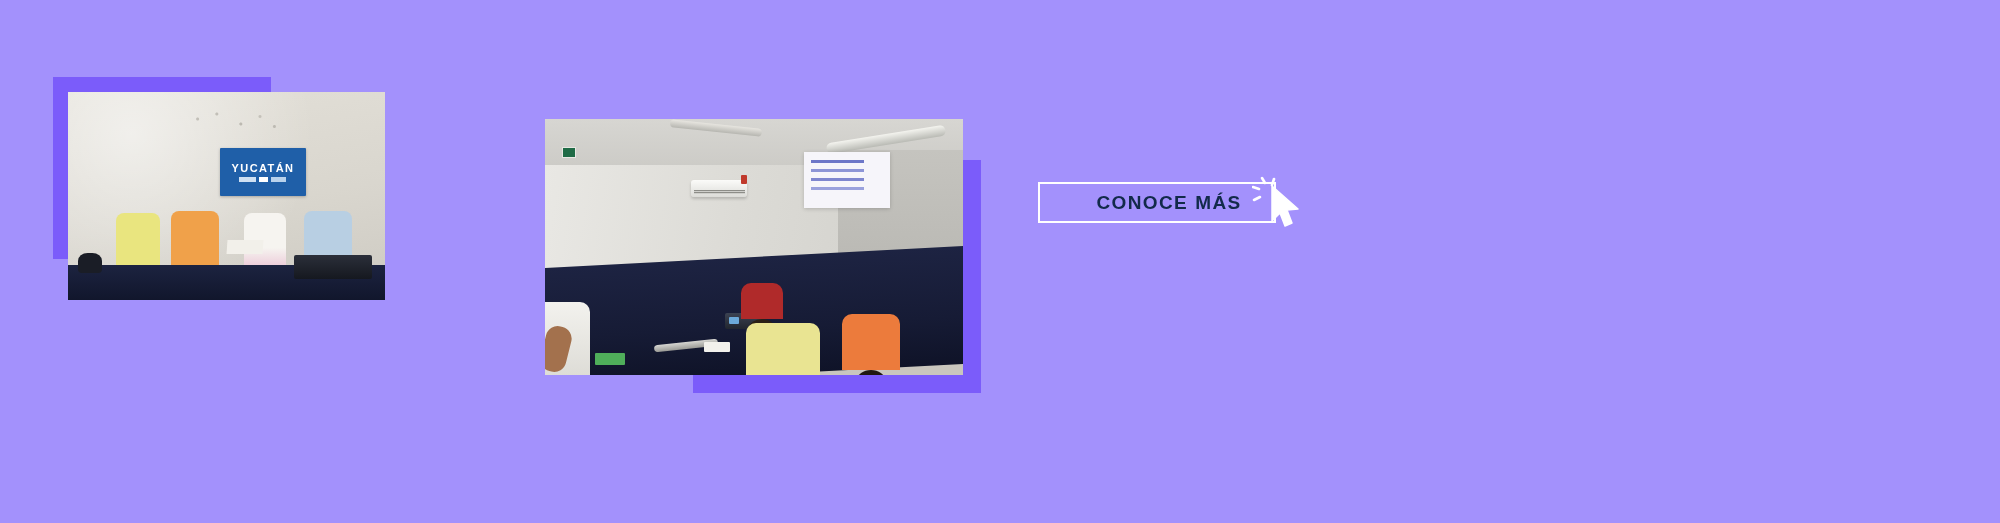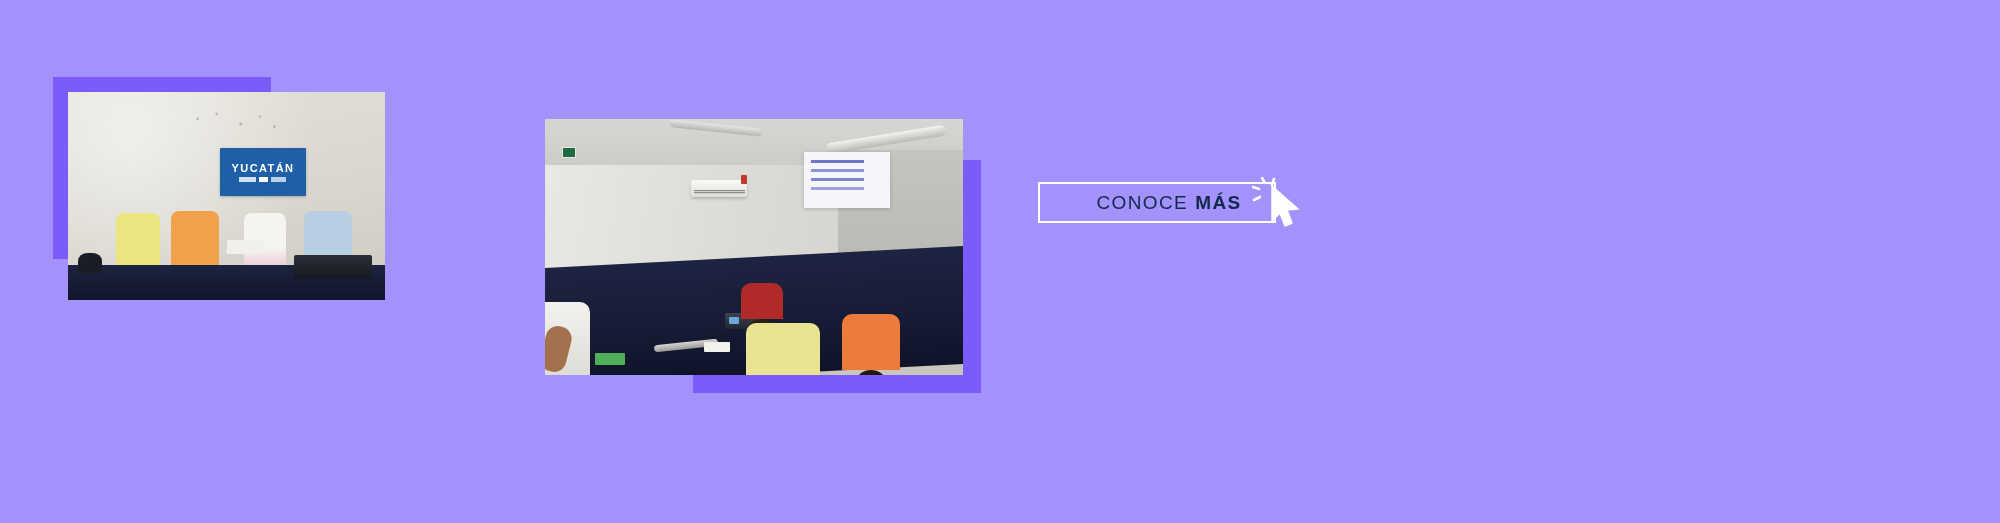--- a/index.html
+++ b/index.html
@@ -415,21 +415,21 @@
     height: 41px;
     border: 2px solid #ffffff;
     background: transparent;
     color: #122a4a;
     font-family: "Liberation Sans", sans-serif;
     font-size: 19px;
     letter-spacing: 1.4px;
     cursor: pointer;
     padding: 0 14px;
   }
-  .cta-button .word-light { font-weight: normal; margin-left: 24px; }
+  .cta-button .word-light { font-weight: bold; margin-left: 24px; }
   .cta-button .word-bold  { font-weight: bold; margin-left: 7px; }
 
   .cursor-icon {
     position: absolute;
     right: -32px;
     top: -6px;
     width: 56px;
     height: 56px;
     pointer-events: none;
   }

